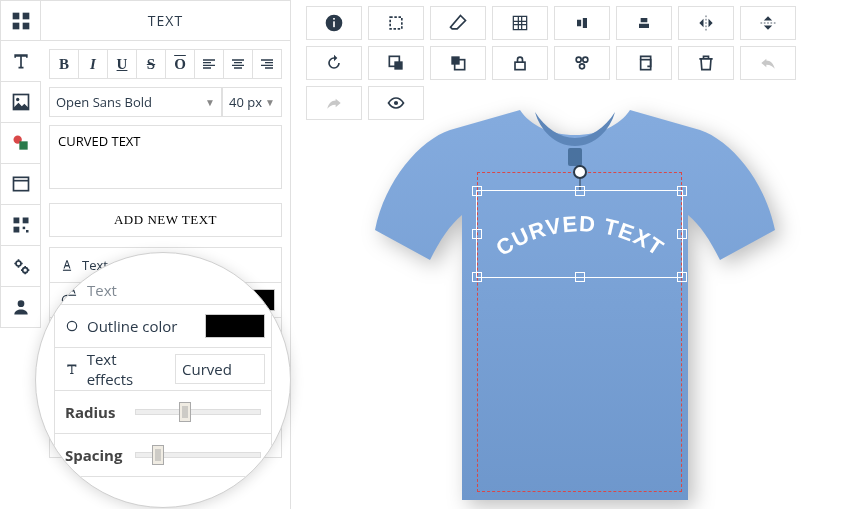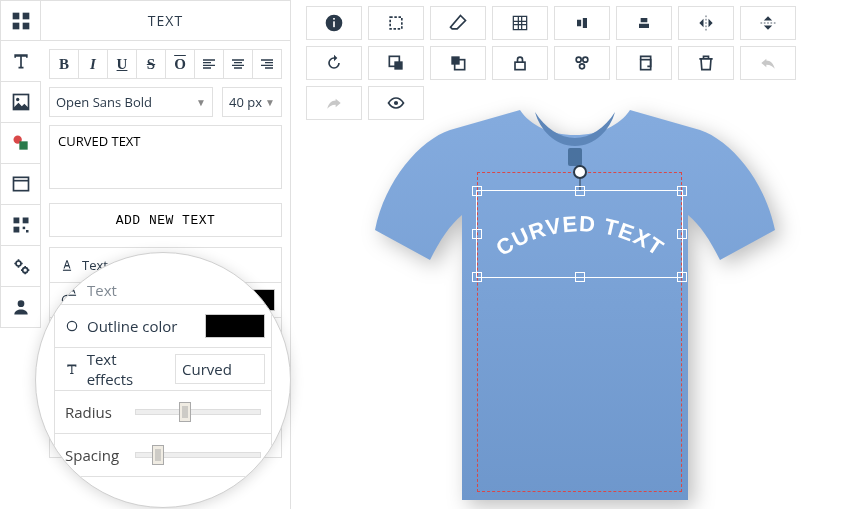--- a/index.html
+++ b/index.html
@@ -10,32 +10,32 @@
   .left-tabs .tab:first-child { border-top: 1px solid #e0e0e0; }
   .left-tabs .tab.active { border-right: none; }
   .left-tabs svg { width: 20px; height: 20px; fill: #2b3a4a; }
   .panel-body { flex: 1; border-top: 1px solid #e0e0e0; height: 100%; overflow: hidden; position: relative; }
   .panel-title { height: 40px; line-height: 40px; text-align: center; font-size: 14px; letter-spacing: 1px; border-bottom: 1px solid #e0e0e0; }
   .panel-content { padding: 8px; }
   .fmt-row { display: flex; gap: 0; border: 1px solid #e0e0e0; height: 30px; margin-bottom: 8px; }
   .fmt-btn { flex: 1; border-right: 1px solid #e0e0e0; display: flex; align-items: center; justify-content: center; cursor: pointer; font-weight: bold; font-size: 15px; }
   .fmt-btn:last-child { border-right: none; }
   .fmt-btn svg { width: 16px; height: 16px; fill: #2b3a4a; }
-  .font-row { display: flex; gap: 9px; margin-bottom: 8px; }
+  .font-row { display: flex; gap: 0; margin-bottom: 8px; }
   .font-select { flex: 1; height: 30px; border: 1px solid #e0e0e0; padding: 0 6px; font-size: 13px; background: #fff; display: flex; align-items: center; justify-content: space-between; cursor: pointer; }
   .size-select { width: 60px; height: 30px; border: 1px solid #e0e0e0; padding: 0 6px; font-size: 13px; background: #fff; display: flex; align-items: center; justify-content: space-between; cursor: pointer; }
   .caret { font-size: 10px; color: #888; }
   .text-input { width: 100%; height: 64px; border: 1px solid #e0e0e0; padding: 6px 8px; font-size: 13px; resize: none; margin-bottom: 10px; font-family: inherit; }
-  .add-text-btn { width: 100%; height: 34px; border: 1px solid #e0e0e0; background: #fff; font-size: 13px; letter-spacing: .5px; cursor: pointer; margin-bottom: 10px; font-family: Liberation Mono, monospace; }
+  .add-text-btn { width: 100%; height: 34px; border: 1px solid #e0e0e0; background: #fff; font-size: 13px; letter-spacing: .5px; cursor: pointer; margin-bottom: 10px; font-family: Liberation Serif, serif; }
   .prop-row { display: flex; align-items: center; border: 1px solid #e0e0e0; height: 36px; margin-bottom: -1px; }
   .prop-label { flex: 1; display: flex; align-items: center; gap: 8px; padding: 0 10px; font-size: 13px; }
   .prop-label svg { width: 14px; height: 14px; fill: #2b3a4a; }
   .color-swatch { width: 56px; height: 22px; background: #000; margin-right: 6px; border: 1px solid #ccc; cursor: pointer; }
   .effect-select { width: 80px; height: 26px; border: 1px solid #e0e0e0; margin-right: 6px; padding: 0 6px; display: flex; align-items: center; font-size: 13px; cursor: pointer; }
-  .slider-row { display: flex; align-items: center; border: 1px solid #e0e0e0; height: 36px; margin-bottom: -1px; padding: 0 10px; gap: 10px; }
+  .slider-row { display: flex; align-items: center; border: 1px solid #e0e0e0; height: 36px; margin-bottom: -1px; padding: 0 10px; gap: 10px; font-weight: bold; }
   .slider-label { width: 60px; font-size: 13px; color: #444; }
   .slider { flex: 1; position: relative; height: 18px; }
   .slider .track { position: absolute; top: 50%; left: 0; right: 0; height: 6px; background: #eee; border: 1px solid #ddd; transform: translateY(-50%); }
   .slider .thumb { position: absolute; top: 50%; width: 12px; height: 20px; background: #f0ece3; border: 1px solid #aaa; transform: translate(-50%, -50%); cursor: pointer; }
   .slider .thumb::after { content:""; position:absolute; left:50%; top:3px; bottom:3px; width:1px; background:#aaa; box-shadow:-2px 0 0 #aaa, 2px 0 0 #aaa; transform:translateX(-50%); }
 
   
   .magnifier { position: absolute; left: 35px; top: 252px; width: 256px; height: 256px; border-radius: 50%; border: 1px solid #d0d0d0; background: #fff; box-shadow: 0 2px 14px rgba(0,0,0,.15); overflow: hidden; z-index: 5; }
   .magnifier .inner { padding: 22px 18px; }
   .magnifier .prop-row, .magnifier .slider-row { height: 44px; }

